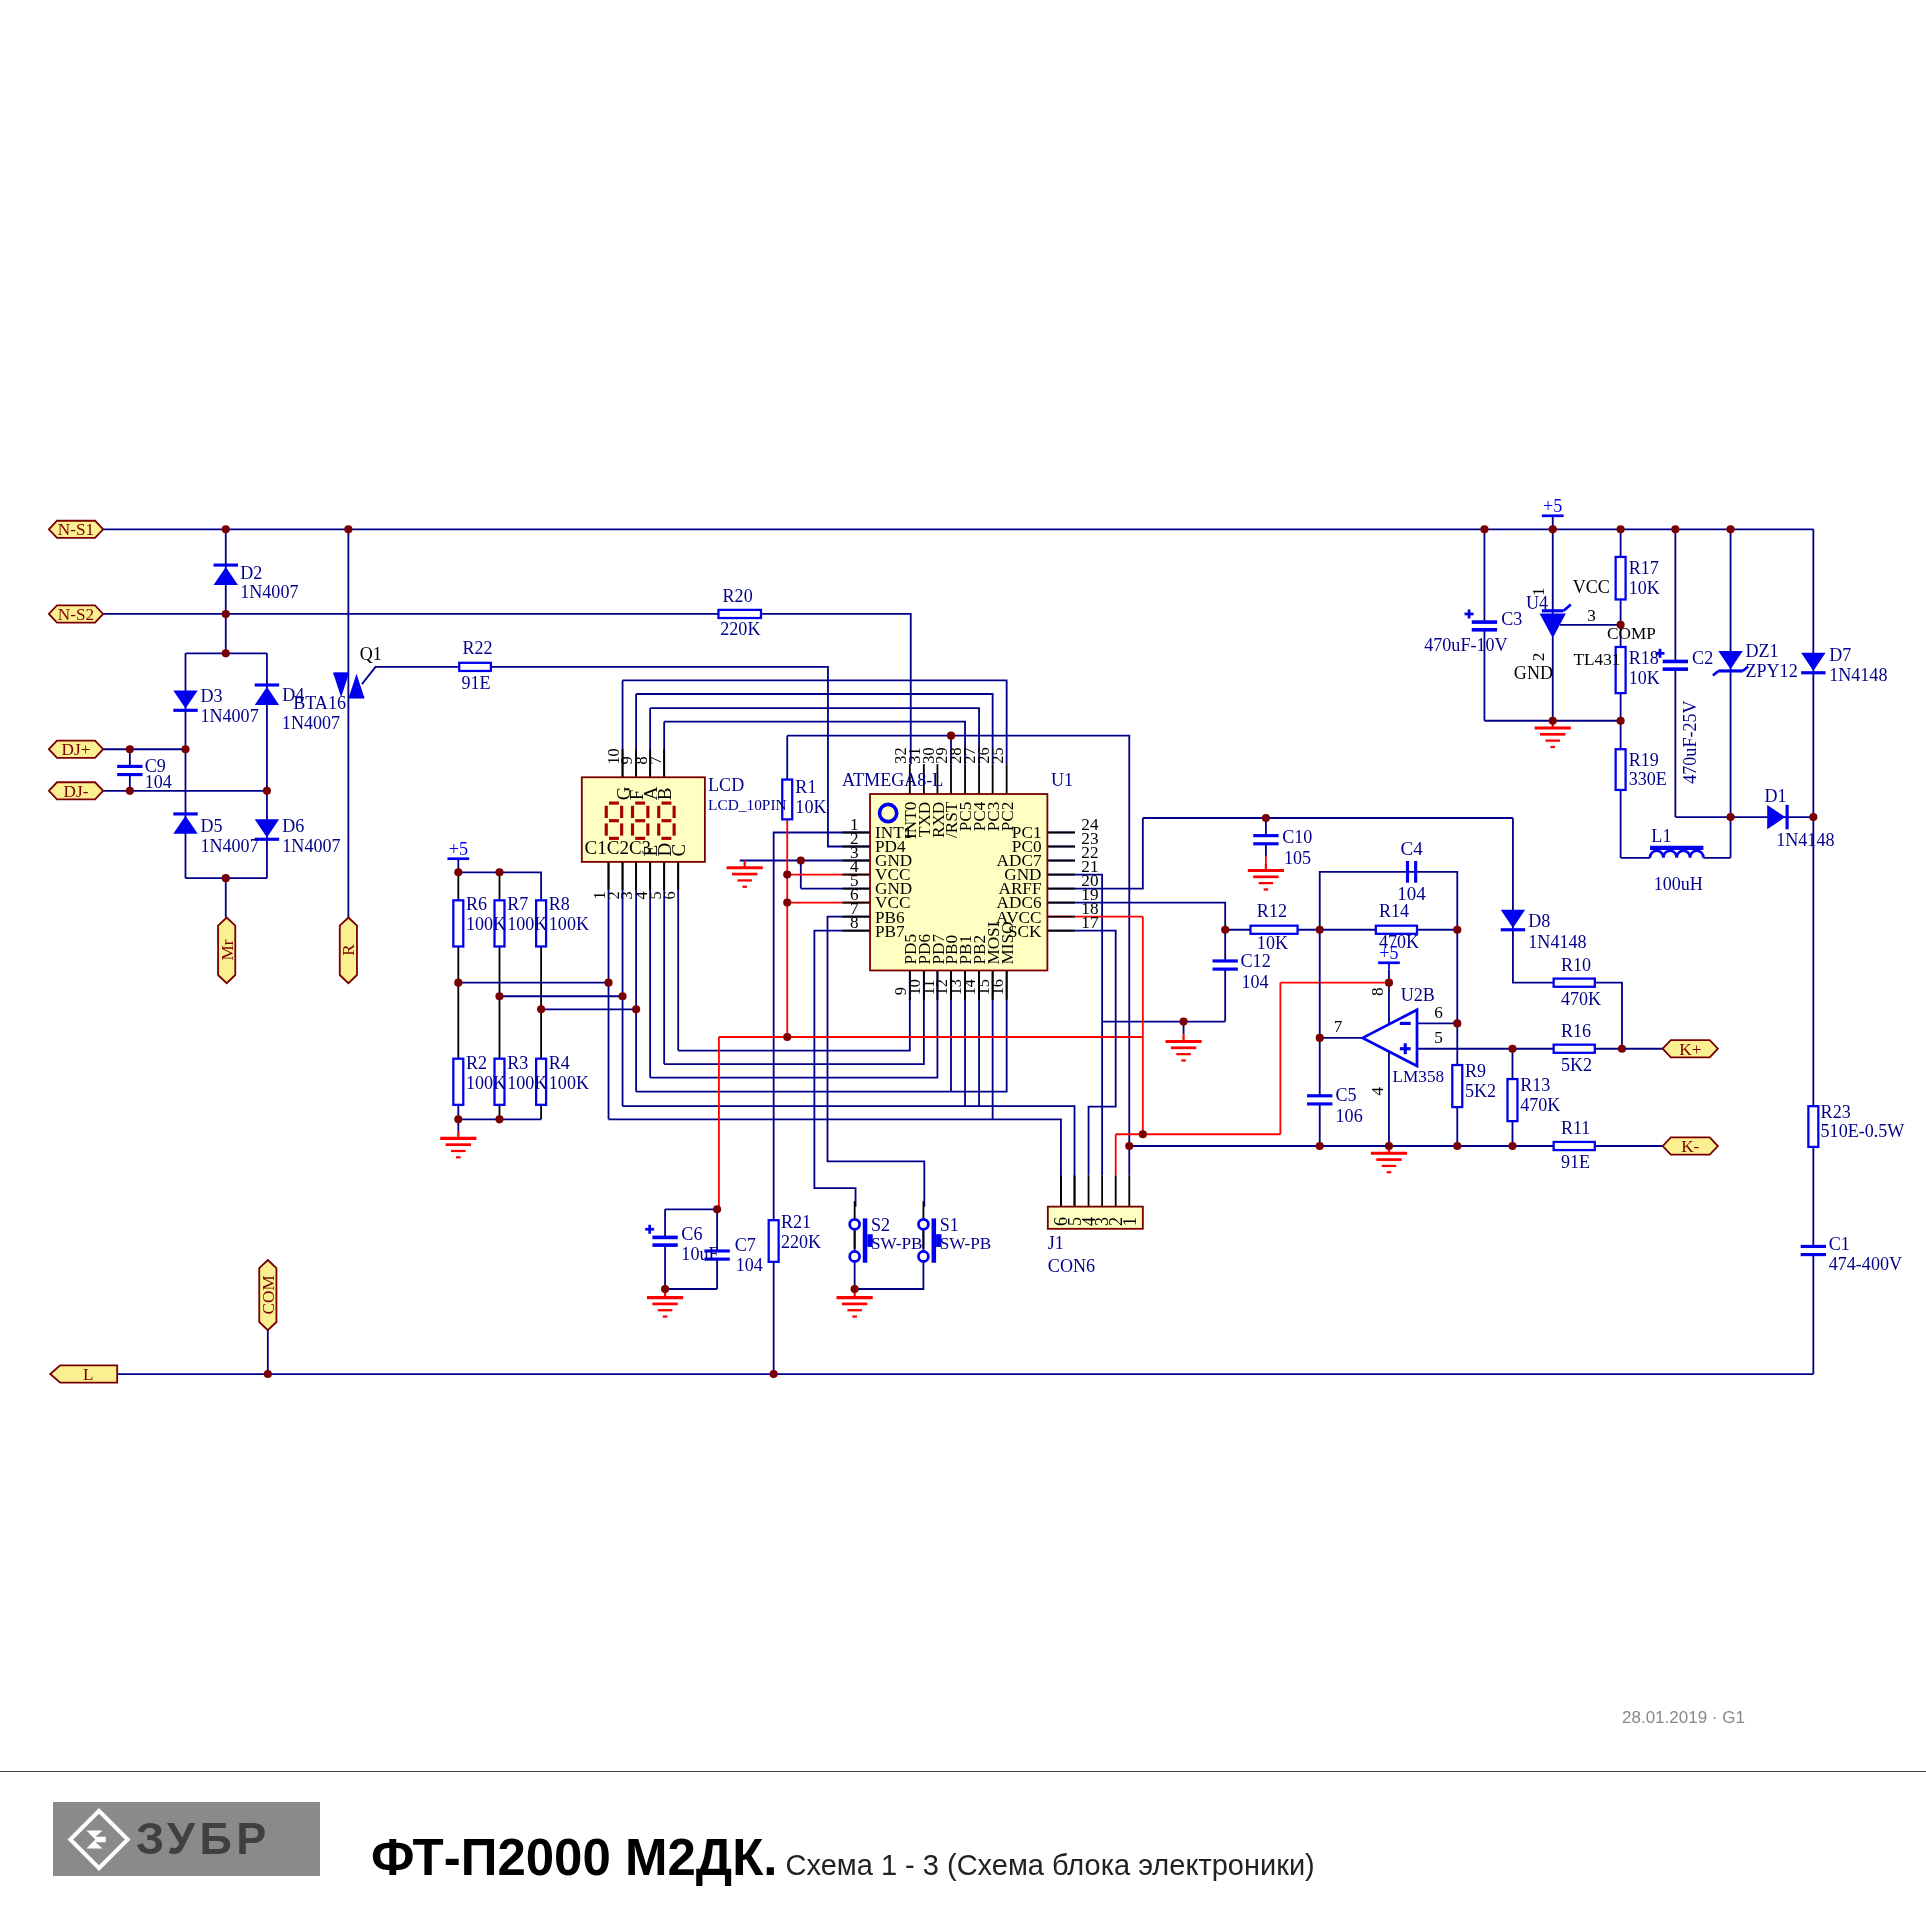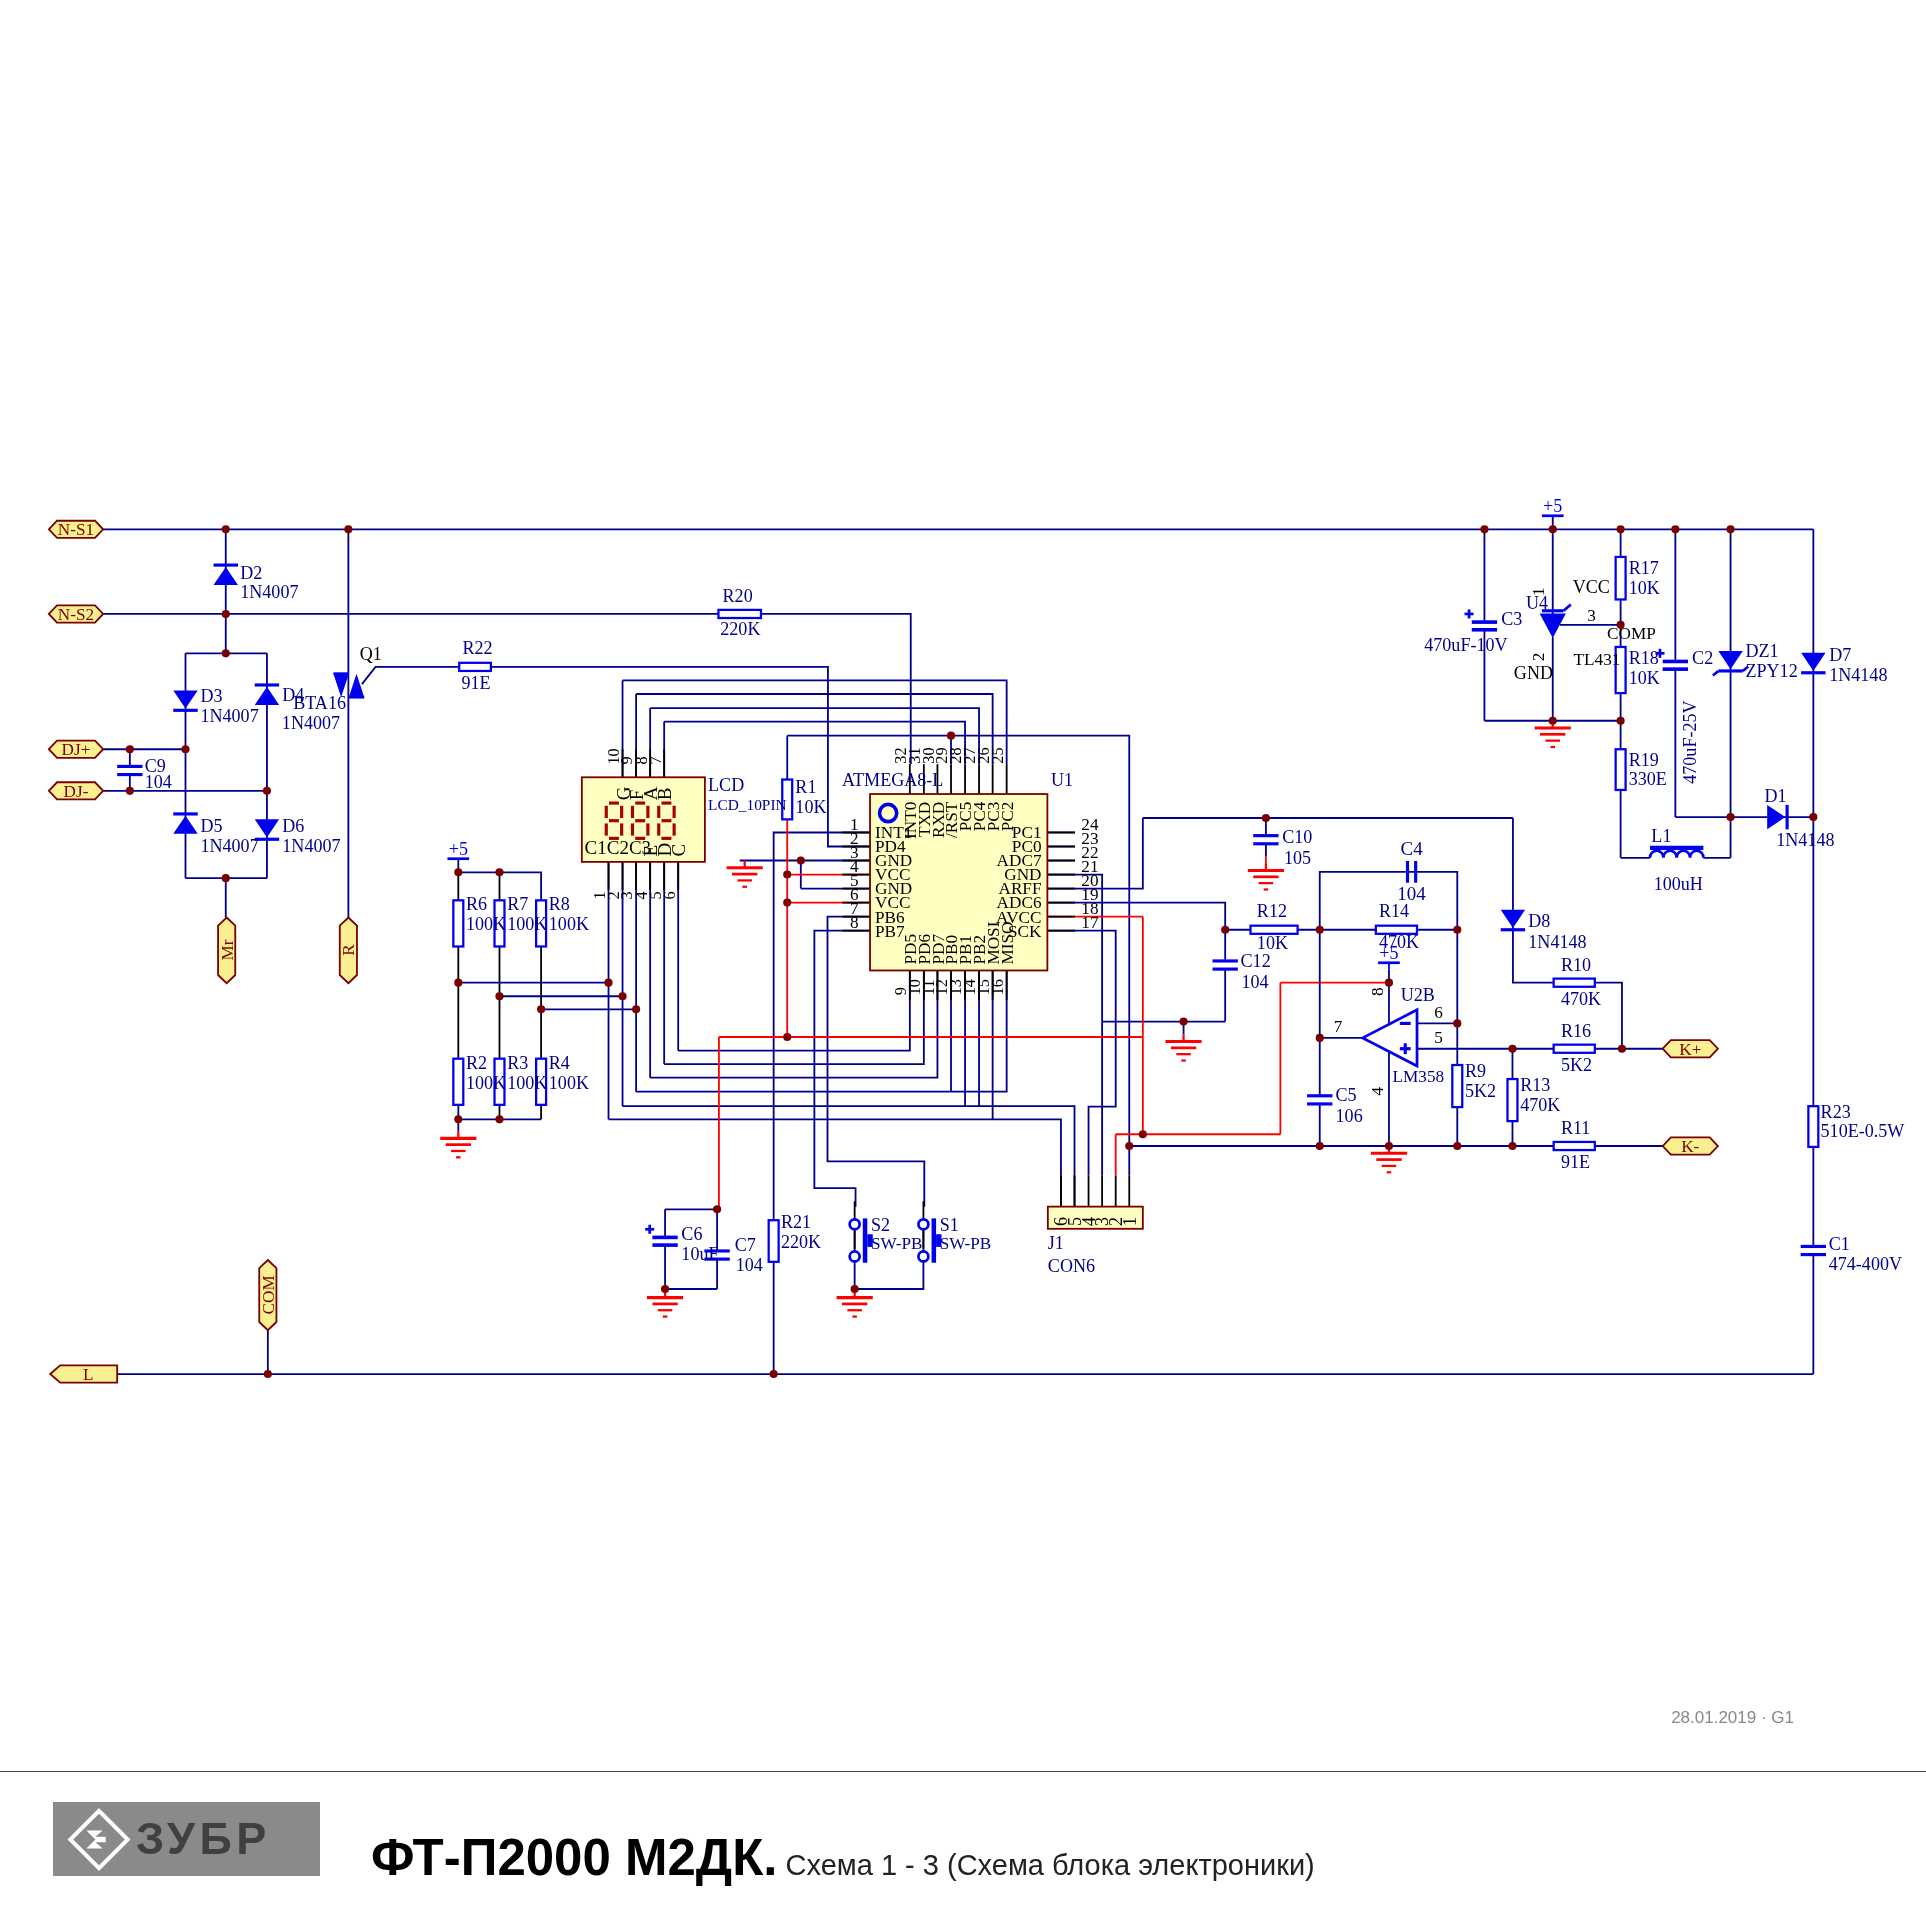--- a/index.html
+++ b/index.html
@@ -589,21 +589,21 @@
 <text x="3432" y="1104" font-size="40" fill="#00008B" text-anchor="start" font-family="Liberation Serif"></text>
 <text x="168" y="1183" font-size="38" fill="#7A0000" text-anchor="middle" font-family="Liberation Serif">N-S1</text>
 <text x="168" y="1370" font-size="38" fill="#7A0000" text-anchor="middle" font-family="Liberation Serif">N-S2</text>
 <text x="168" y="1669" font-size="38" fill="#7A0000" text-anchor="middle" font-family="Liberation Serif">DJ+</text>
 <text x="168" y="1761" font-size="38" fill="#7A0000" text-anchor="middle" font-family="Liberation Serif">DJ-</text>
 <text x="3736" y="2331" font-size="38" fill="#7A0000" text-anchor="middle" font-family="Liberation Serif">K+</text>
 <text x="3736" y="2546" font-size="38" fill="#7A0000" text-anchor="middle" font-family="Liberation Serif">K-</text>
 <text x="195" y="3050" font-size="38" fill="#7A0000" text-anchor="middle" font-family="Liberation Serif">L</text>
 </svg>
 <div class="abs" style="left:0;top:1771px;width:1926px;border-top:1.4px solid #444"></div>
-<div class="abs" style="left:1622px;top:1708px;width:172px;text-align:right;font:17px 'Liberation Sans';color:#888">28.01.2019 · G1</div>
+<div class="abs" style="left:1622px;top:1708px;width:172px;text-align:left;font:17px 'Liberation Sans';color:#888">28.01.2019 · G1</div>
 <div class="abs" style="left:53px;top:1802px;width:267px;height:74px;background:#8a8a8a"></div>
 <svg class="abs" style="left:63px;top:1808px" width="72" height="63" viewBox="0 0 160 140">
   <g stroke="#fff" stroke-width="9" fill="none">
     <rect x="35" y="25" width="90" height="90" transform="rotate(45 80 70)"></rect>
   </g>
   <path d="M52,50 L88,50 L72,64 L95,64 L95,76 L72,76 L88,90 L52,90 L72,70 Z" fill="#fff"></path>
 </svg>
 <div class="abs" style="left:136px;top:1813px;font:800 45px 'Liberation Sans';color:#404040;letter-spacing:4.5px">ЗУБР</div>
 <div class="abs" style="left:371px;top:1828px;font:700 51px 'Liberation Sans';color:#000;white-space:nowrap">ФТ-П2000 М2ДК.<span style="font:400 29px 'Liberation Sans';color:#222"> Схема 1 - 3 (Схема блока электроники)</span></div>
 

